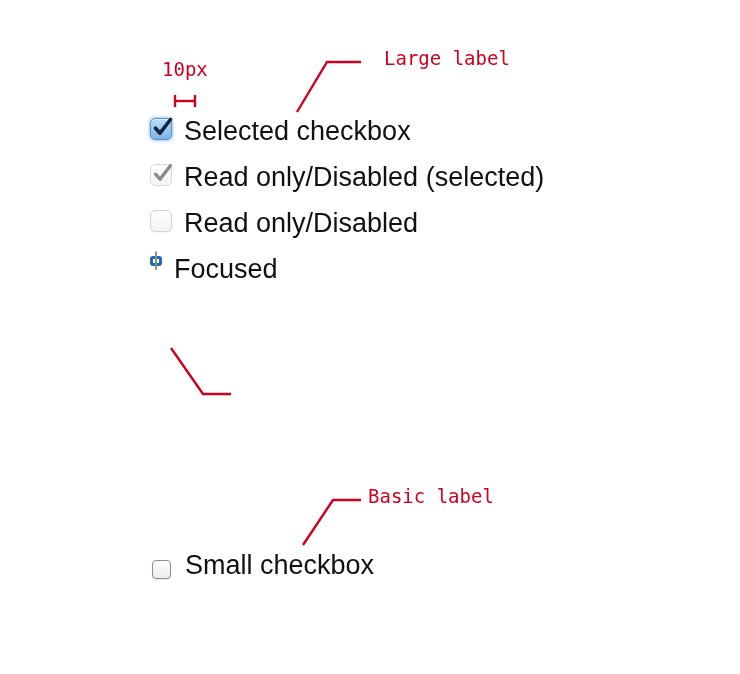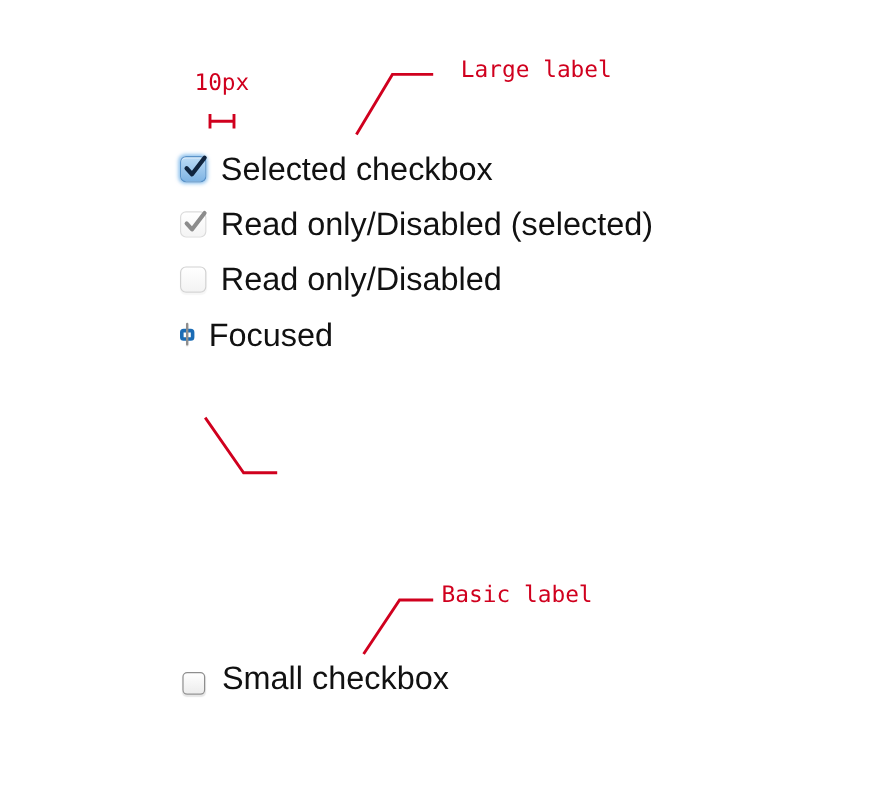--- a/index.html
+++ b/index.html
@@ -41,21 +41,21 @@
   }
 
   
   .rows {
     position: absolute;
     left: 134px;
     top: 118px;
   }
   .row {
     display: flex;
-    align-items: center;
+    align-items: flex-start;
     height: 46px;
   }
   .row-label {
     font-family: "Liberation Sans", sans-serif;
     font-size: 27px;
     color: #111111;
     margin-left: 12px;
     white-space: nowrap;
     line-height: 1;
   }

